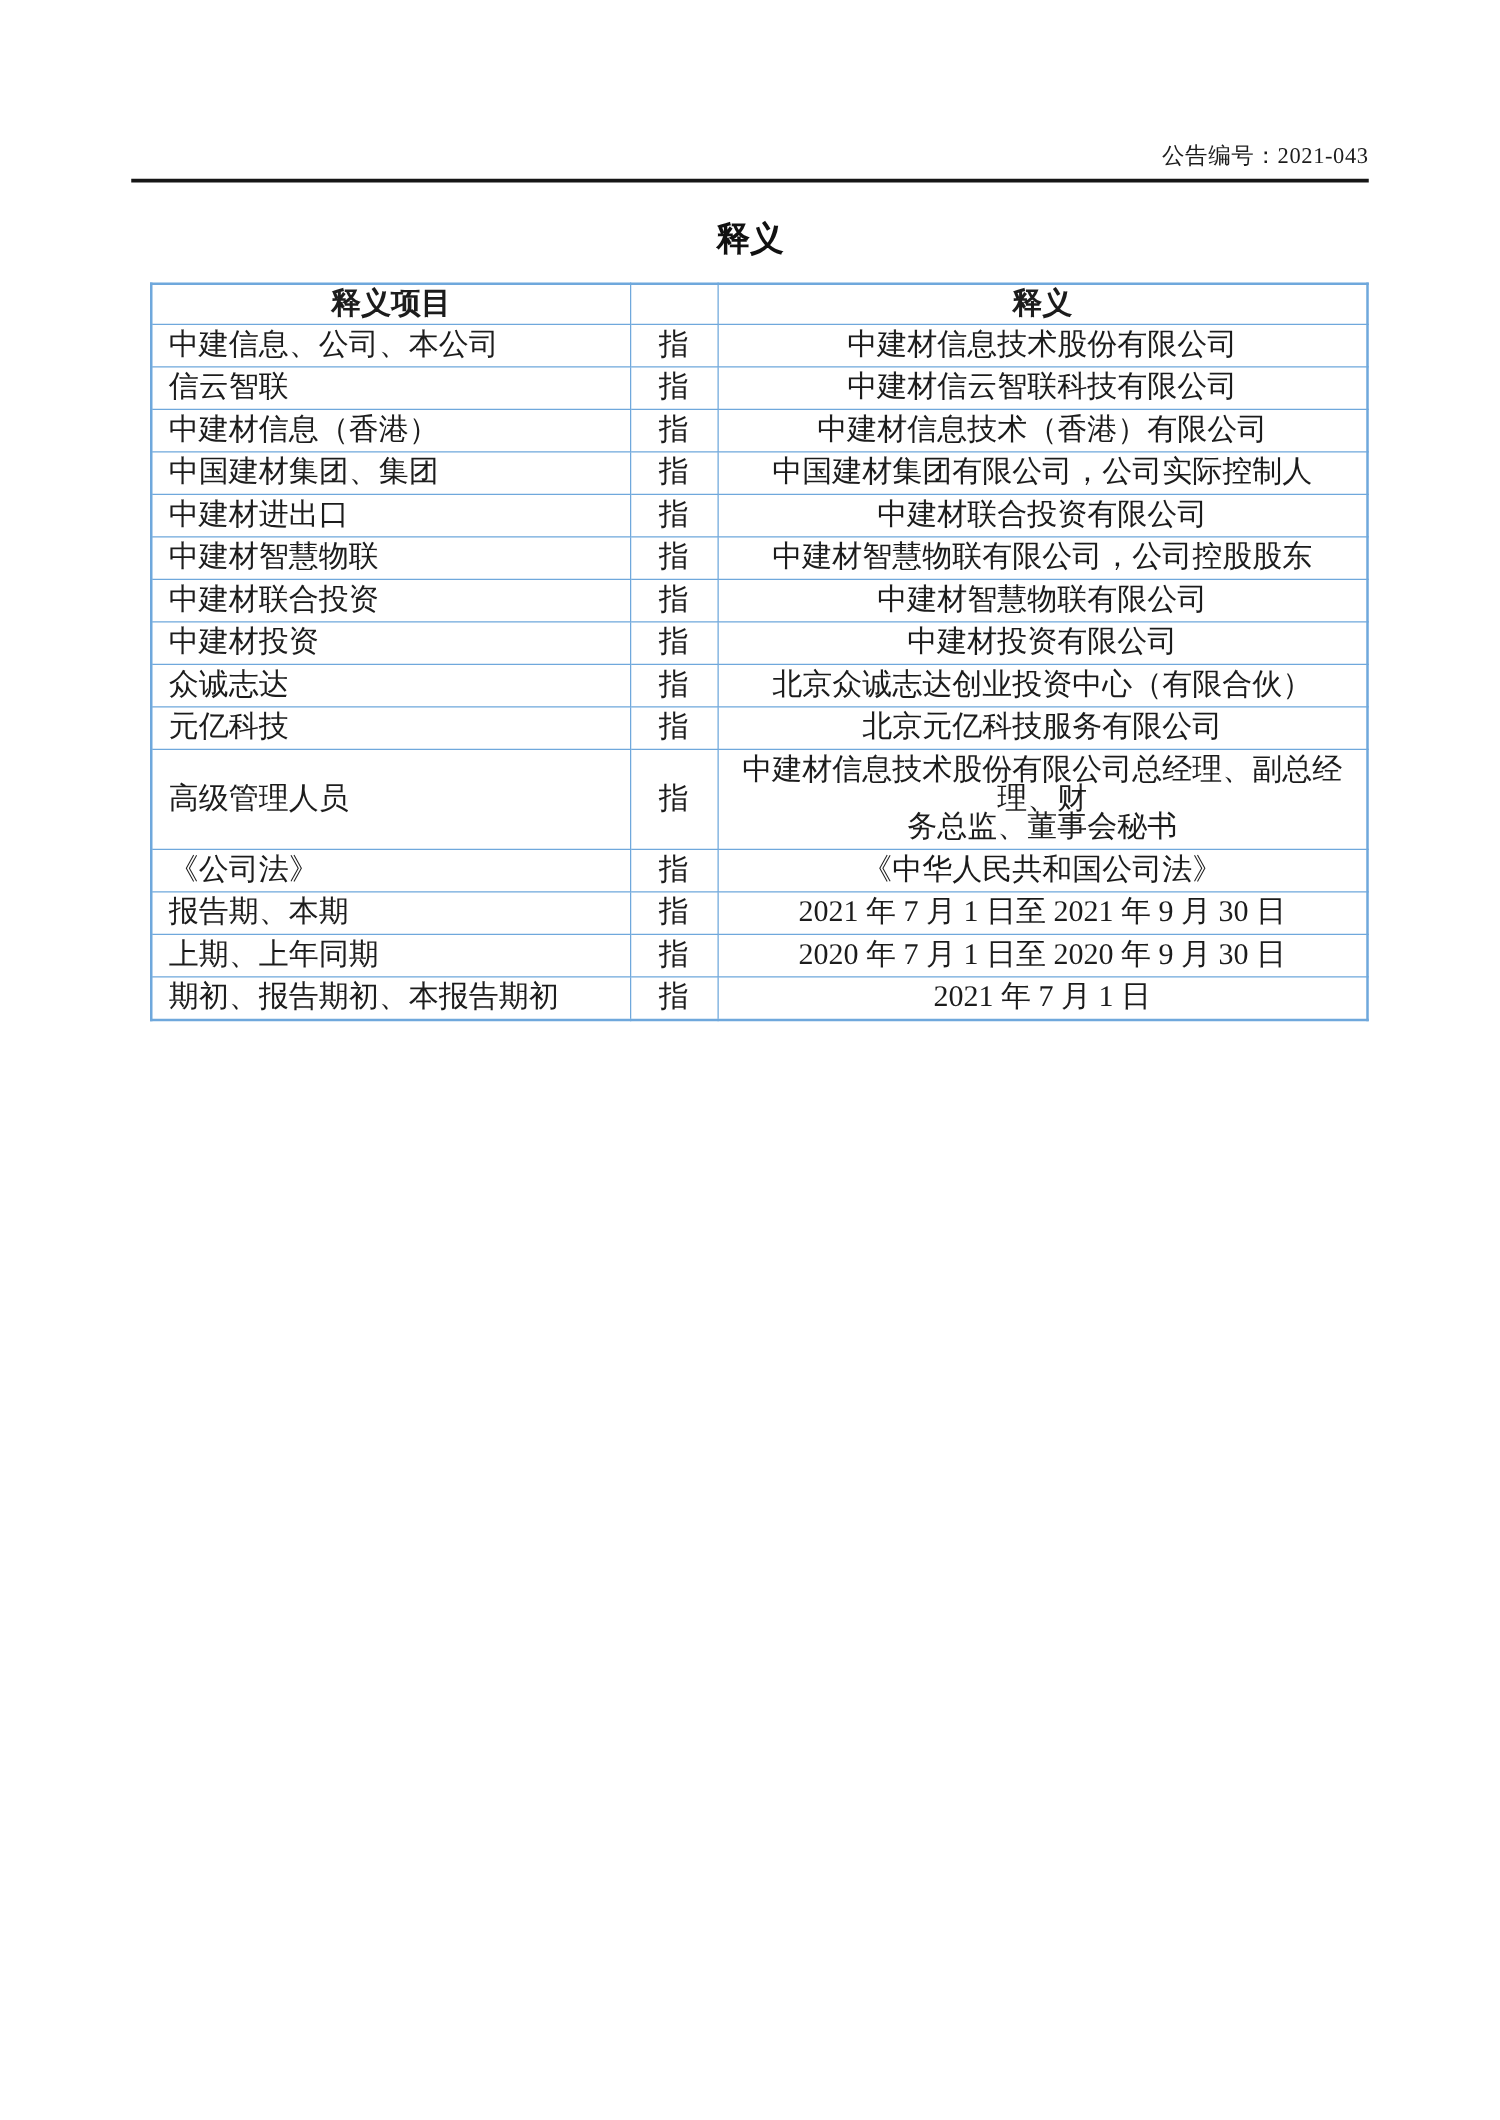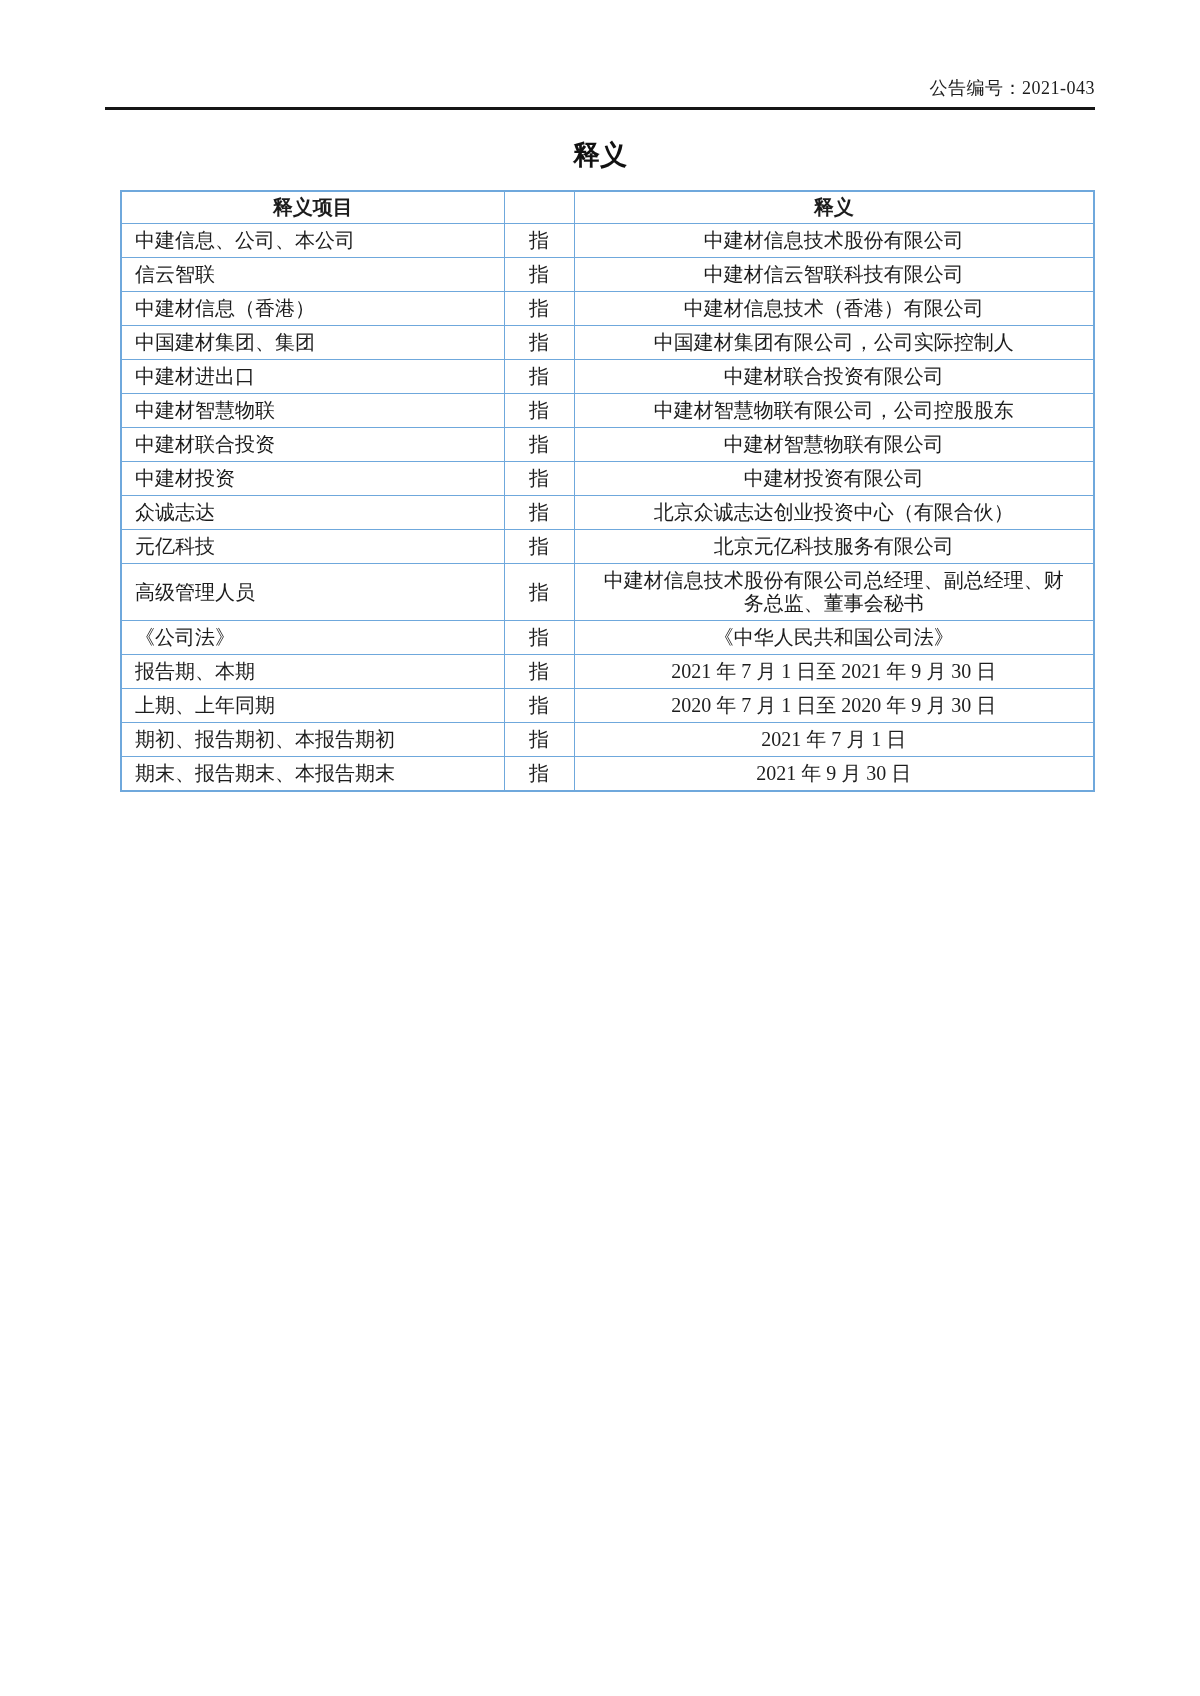--- a/index.html
+++ b/index.html
@@ -10,21 +10,21 @@
     height: 1696px;
     margin: 0 auto;
     background: #ffffff;
     font-family: "Liberation Serif", "DejaVu Serif", serif;
     color: #1c1c1c;
     overflow: hidden;
   }
   .content {
     width: 990px;
     margin: 0 auto;
-    padding-top: 76px;
+    padding-top: 112px;
   }
   .announce-no {
     text-align: right;
     font-size: 18px;
     letter-spacing: 0.5px;
     padding-bottom: 7px;
   }
   .header-rule {
     border: none;
     border-top: 3px solid #161616;
@@ -44,21 +44,21 @@
     width: 973px;
     margin-left: 15px;
     border: 2px solid #6fa8dc;
   }
   table.def-table col.c-term { width: 383px; }
   table.def-table col.c-conn { width: 70px; }
   table.def-table col.c-def  { width: 520px; }
   table.def-table th,
   table.def-table td {
     border: 1px solid #6fa8dc;
-    font-size: 20px;
+    font-size: 24px;
     line-height: 23px;
     padding: 5px 13px;
     vertical-align: middle;
     color: #1c1c1c;
   }
   table.def-table th {
     text-align: center;
     font-weight: 700;
     padding: 4px 13px;
   }
@@ -158,21 +158,16 @@
         <tr>
           <td class="cell-term">上期、上年同期</td>
           <td class="cell-conn">指</td>
           <td class="cell-def">2020 年 7 月 1 日至 2020 年 9 月 30 日</td>
         </tr>
         <tr>
           <td class="cell-term">期初、报告期初、本报告期初</td>
           <td class="cell-conn">指</td>
           <td class="cell-def">2021 年 7 月 1 日</td>
         </tr>
-        <tr>
-          <td class="cell-term">期末、报告期末、本报告期末</td>
-          <td class="cell-conn">指</td>
-          <td class="cell-def">2021 年 9 月 30 日</td>
-        </tr>
       </tbody>
     </table>
   </div>
 </div>
 
 </body></html>

